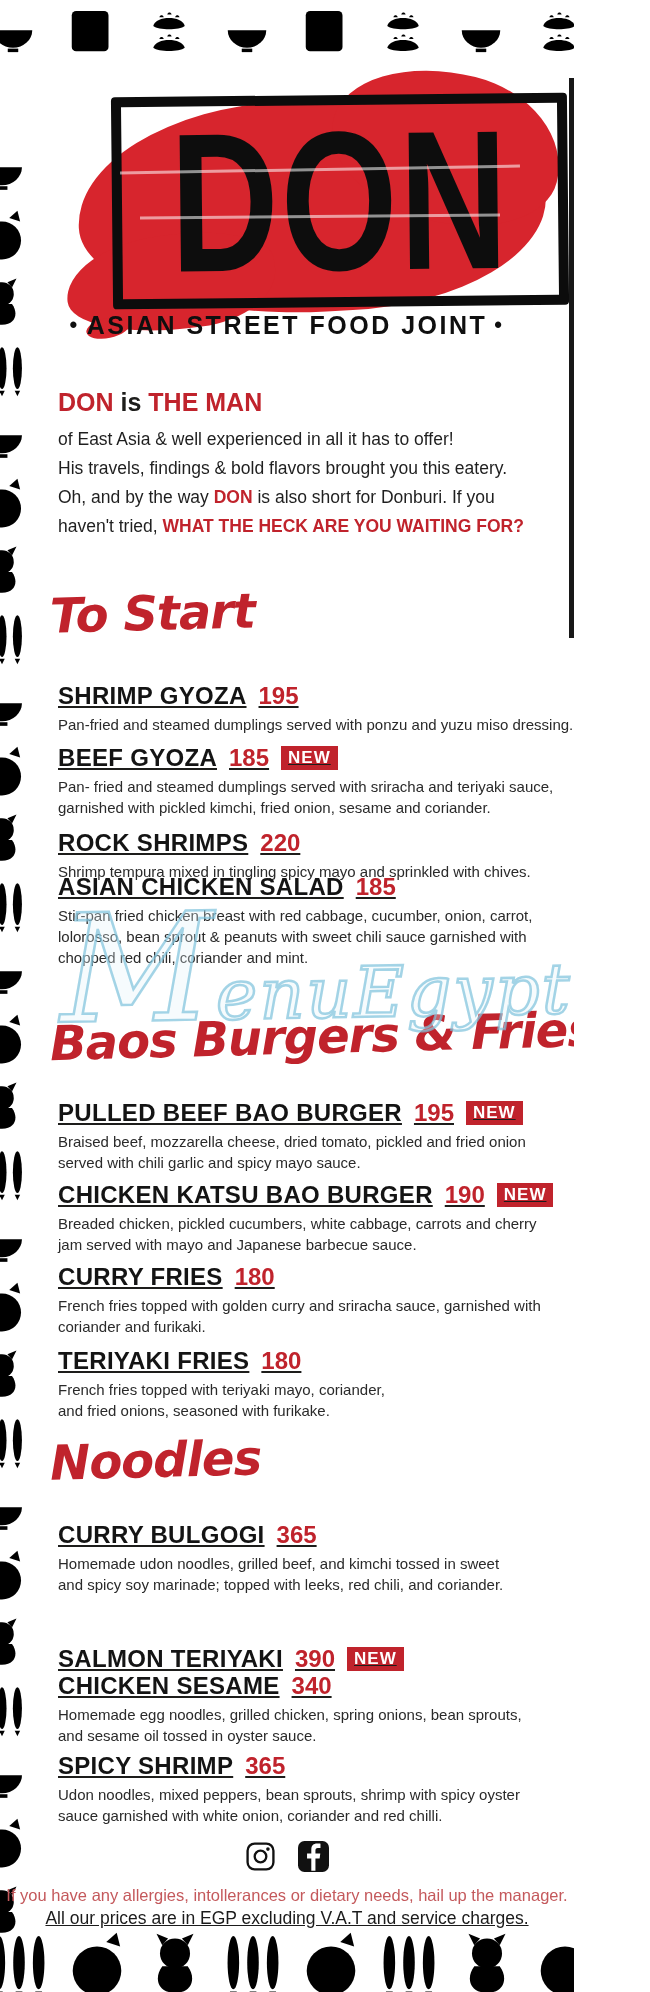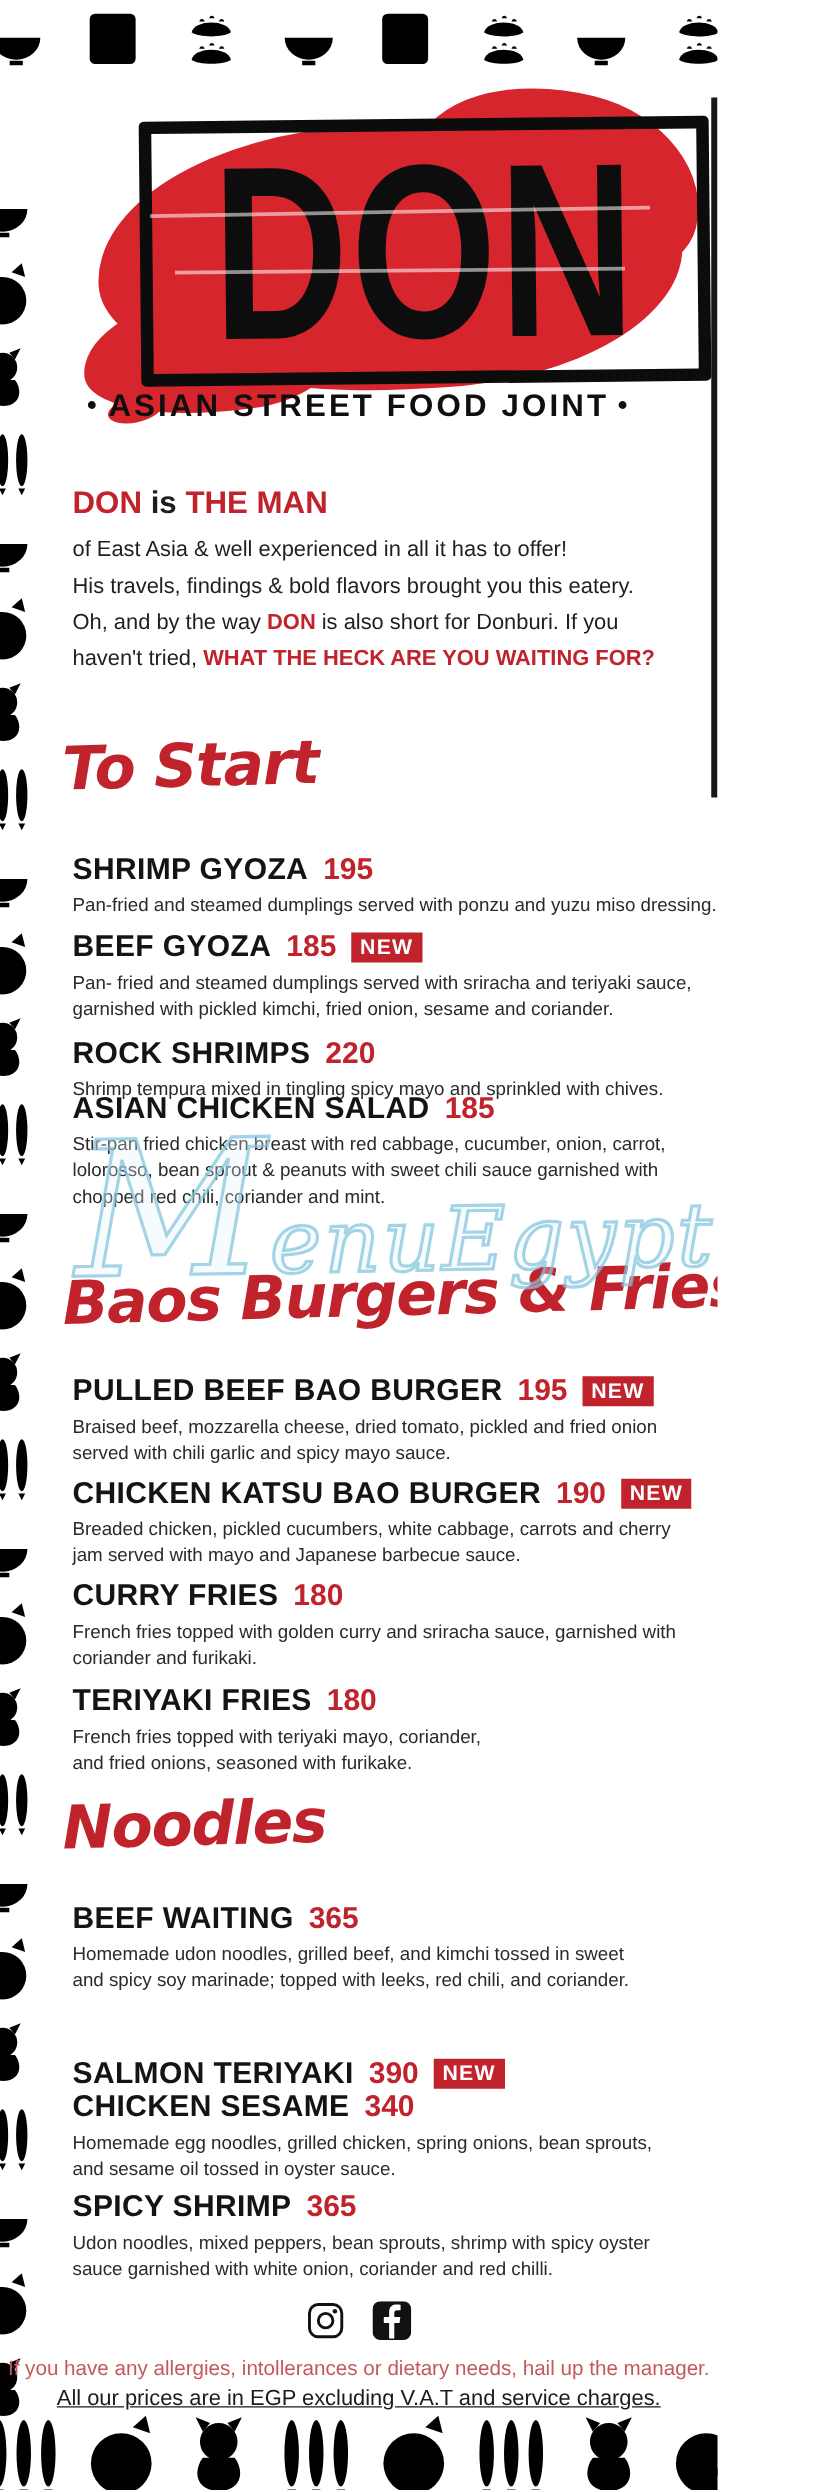--- a/index.html
+++ b/index.html
@@ -32,21 +32,21 @@
   .intro-title{font-size:25px;font-weight:bold;margin:0 0 8px 0;}
   .intro-line{font-size:17.5px;line-height:29px;color:#1f1f1f;}
   .red{color:#c0232c;}
   .bold{font-weight:bold;}
   
   .script{position:absolute;left:50px;margin:0;font-family:"DejaVu Sans",sans-serif;
           font-style:italic;font-weight:bold;font-size:48px;line-height:56px;color:#c0232c;
           transform:rotate(-1.5deg);letter-spacing:-1px;white-space:nowrap;}
   
   .item{position:absolute;left:58px;width:592px;}
-  .item-head{display:flex;align-items:center;gap:12px;margin:0;font-size:24px;line-height:26px;}
+  .item-head{display:flex;align-items:center;gap:12px;margin:0;font-size:24px;line-height:26px;text-decoration:underline;}
   .item-name{font-weight:bold;color:#141414;letter-spacing:.3px;white-space:nowrap;}
   .item-price{font-weight:bold;color:#c0232c;}
   .badge{background:#c0232c;color:#fff;font-weight:bold;font-size:17px;line-height:24px;
          padding:0 7px;letter-spacing:1px;}
   .item-desc{margin:5px 0 0 0;font-size:15px;line-height:21px;color:#2a2a2a;white-space:pre-line;}
   .item-desc.small{font-size:14px;letter-spacing:-.2px;}
   
   .watermark{position:absolute;left:60px;top:925px;width:575px;z-index:5;pointer-events:none;
              font-family:"DejaVu Serif",serif;font-style:italic;font-size:70px;letter-spacing:2px;
              color:rgba(225,243,250,.30);-webkit-text-stroke:2.5px rgba(126,194,219,.70);
@@ -357,21 +357,21 @@
         <span class="item-price">180</span>
       </h3>
     <p class="item-desc">French fries topped with teriyaki mayo, coriander,
 and fried onions, seasoned with furikake.</p>
   </article>
 
   <h2 class="script" style="top:1432px">Noodles</h2>
 
   <article class="item" style="top:1522px">
     <h3 class="item-head">
-        <span class="item-name">BEEF WAITING</span>
+        <span class="item-name">CURRY BULGOGI</span>
         <span class="item-price">365</span>
       </h3>
     <p class="item-desc">Homemade udon noodles, grilled beef, and kimchi tossed in sweet
 and spicy soy marinade; topped with leeks, red chili, and coriander.</p>
   </article>
 
   <article class="item" style="top:1646px">
     <h3 class="item-head">
         <span class="item-name">SALMON TERIYAKI</span>
         <span class="item-price">390</span>

